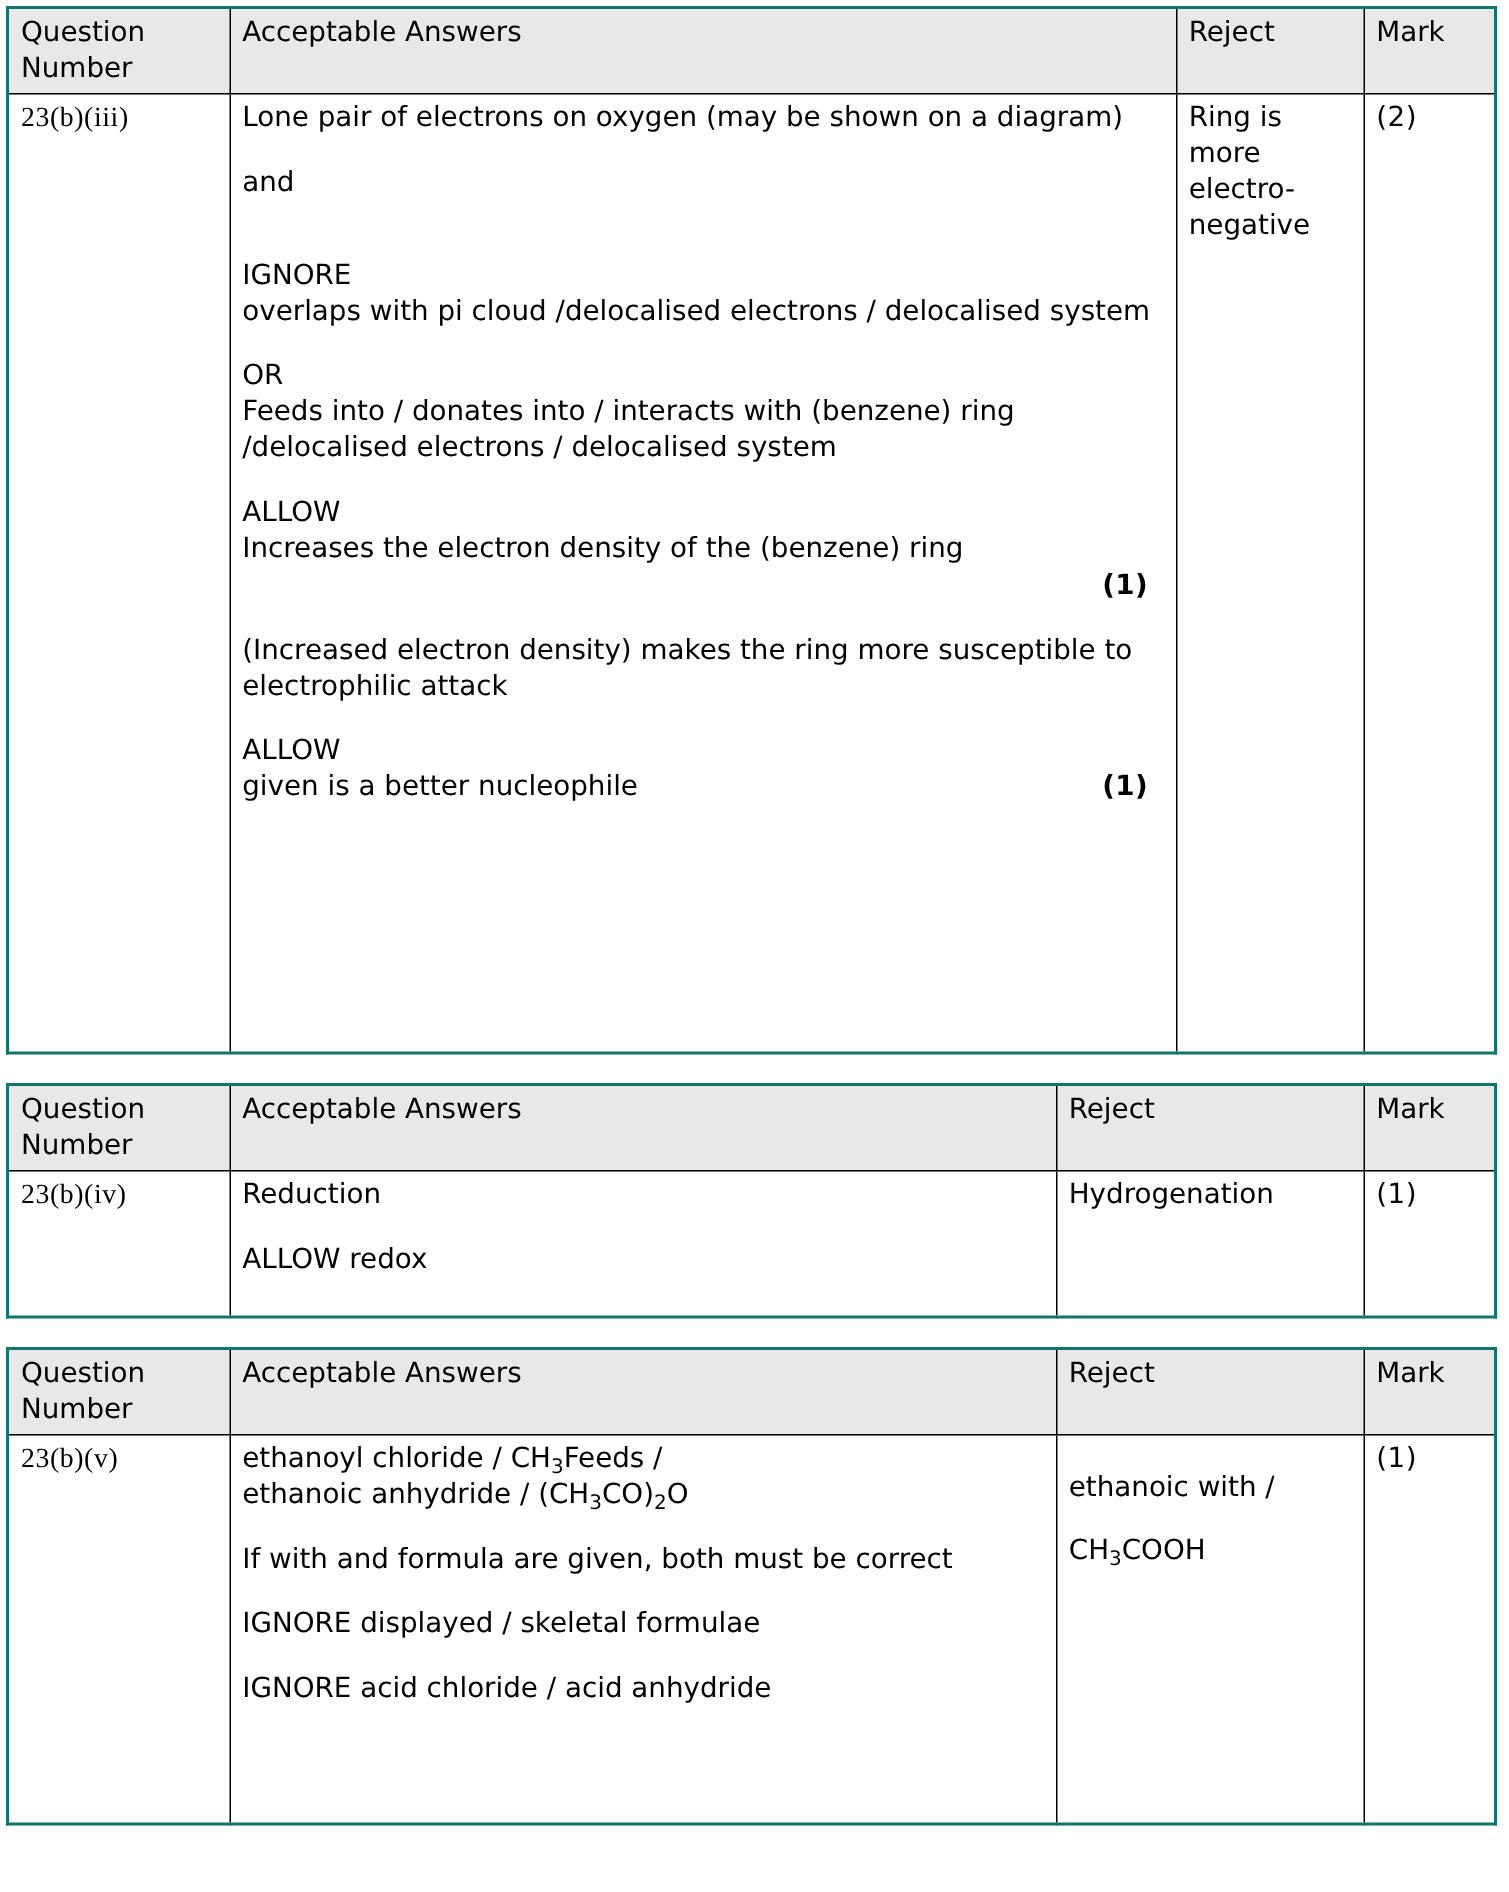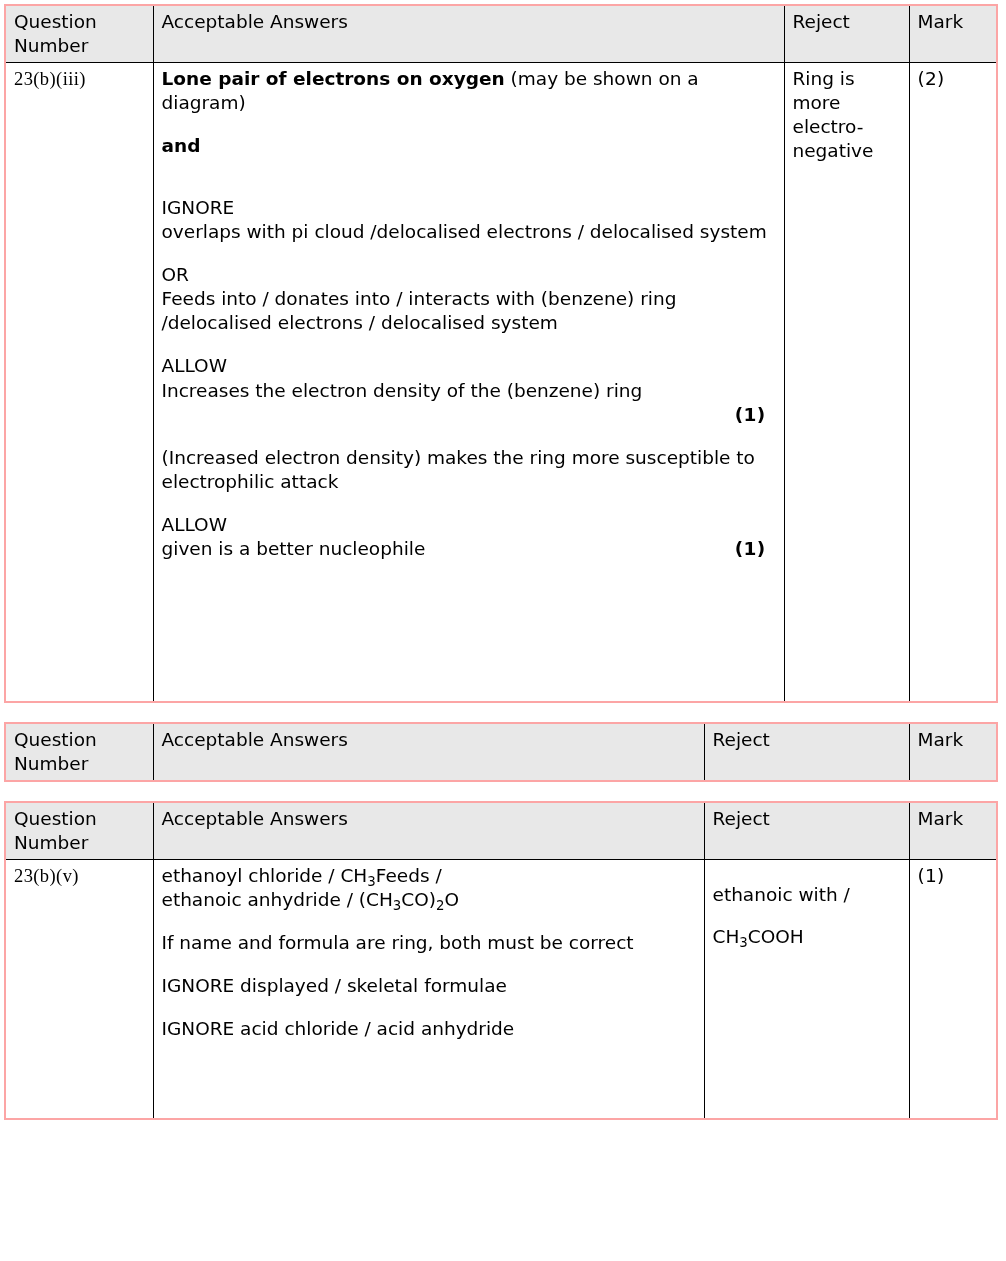--- a/index.html
+++ b/index.html
@@ -19,21 +19,21 @@
     height: 1261px;
     position: relative;
     box-sizing: border-box;
     padding: 4px 2px 0 4px;
   }
   table.mark-table {
     border-collapse: collapse;
     width: 858px;
     table-layout: fixed;
     margin-bottom: 19px;
-    border: 2px solid #fca5a5;
+    border: 2px solid #0f766e;
   }
   table.mark-table td,
   table.mark-table th {
     border: 1px solid #000000;
     vertical-align: top;
     padding: 4px 6px 4px 8px;
     font-size: 18.5px;
     line-height: 1.30;
     font-weight: normal;
     text-align: left;
@@ -63,21 +63,21 @@
     text-align: center;
     font-weight: bold;
     letter-spacing: 0.3px;
   }
   .ans-cell p {
     margin: 0;
   }
   .blank-line {
     height: 19px;
   }
-  .b { font-weight: bold; }
+  .b { font-weight: normal; }
   .right-mark {
     float: right;
     font-weight: bold;
     letter-spacing: 0.3px;
     margin-right: 12px;
   }
   .clearfix::after {
     content: "";
     display: block;
     clear: both;
@@ -157,20 +157,30 @@
         <col class="col-mark">
     </colgroup>
     <tbody>
       <tr class="hdr">
         <td class="hdr-label">Question
 Number</td>
         <td>Acceptable Answers</td>
         <td>Reject</td>
         <td>Mark</td>
       </tr>
+      <tr class="row2">
+        <td class="qnum">23(b)(iv)</td>
+        <td class="ans-cell">
+          <p>Reduction</p>
+          <div class="blank-line"></div>
+          <p>ALLOW redox</p>
+        </td>
+        <td>Hydrogenation</td>
+        <td class="mark-cell">(1)</td>
+      </tr>
     </tbody>
   </table>
 
   <table class="mark-table t3">
     <colgroup>
       <col class="col-qn">
         <col class="col-ans">
         <col class="col-rej">
         <col class="col-mark">
     </colgroup>
@@ -181,21 +191,21 @@
         <td>Acceptable Answers</td>
         <td>Reject</td>
         <td>Mark</td>
       </tr>
       <tr class="row3">
         <td class="qnum">23(b)(v)</td>
         <td class="ans-cell">
           <p><span>ethanoyl chloride / CH</span><sub>3</sub><span>Feeds /</span></p>
           <p><span>ethanoic anhydride / (CH</span><sub>3</sub><span>CO)</span><sub>2</sub><span>O</span></p>
           <div class="blank-line"></div>
-          <p>If name and formula are ring, both must be correct</p>
+          <p>If with and formula are given, both must be correct</p>
           <div class="blank-line"></div>
           <p>IGNORE displayed / skeletal formulae</p>
           <div class="blank-line"></div>
           <p>IGNORE acid chloride / acid anhydride</p>
         </td>
         <td>
           <p>ethanoic with /</p>
           <p><span>CH</span><sub>3</sub><span>COOH</span></p>
         </td>
         <td class="mark-cell">(1)</td>

